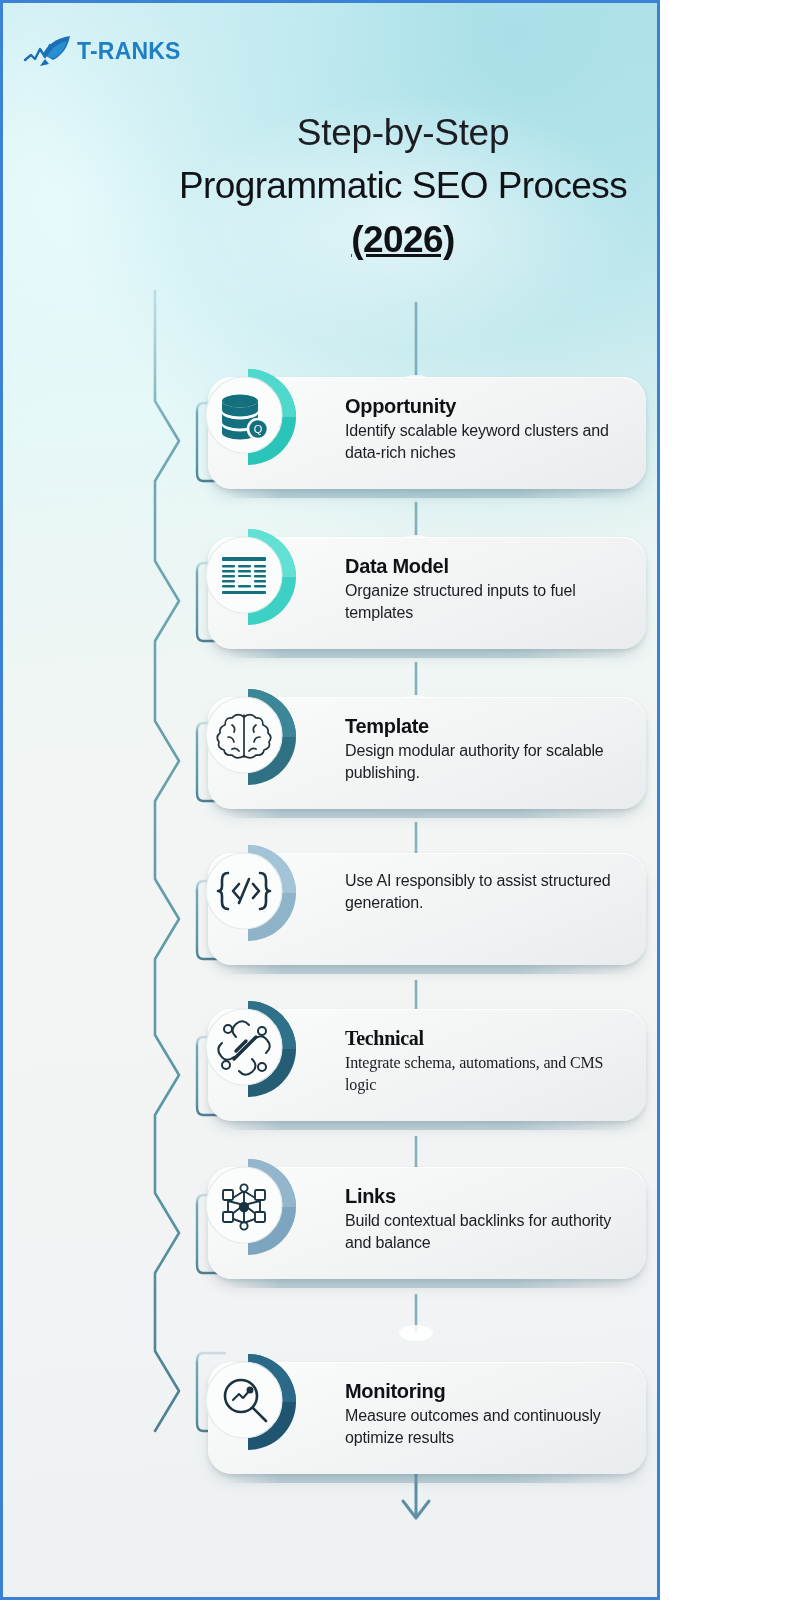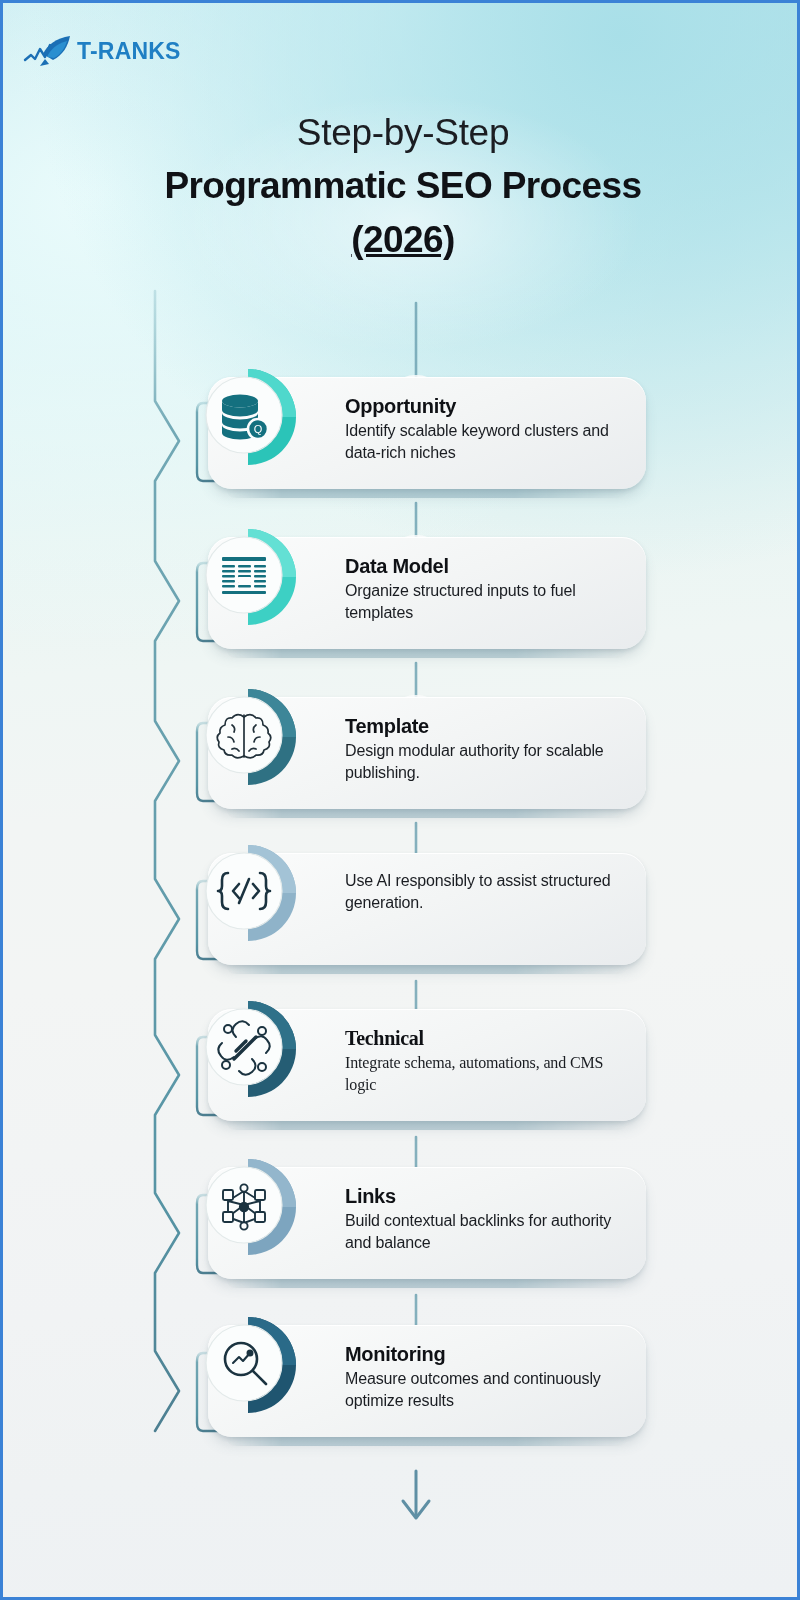--- a/index.html
+++ b/index.html
@@ -4,21 +4,21 @@
 <style>
   * { margin:0; padding:0; box-sizing:border-box; }
 
   html, body {
     width:800px; height:1600px;
     font-family:"Liberation Sans", sans-serif;
   }
 
   #poster {
     position:relative;
-    width:800px; height:1600px;
+    width:660px; height:1600px;
     overflow:hidden;
     border:3px solid #3b82d6;
     background:
       radial-gradient(120% 55% at 78% 2%,   rgba(168,223,232,0.98) 0%, rgba(168,223,232,0.0) 62%),
       radial-gradient(90% 38% at 50% 0%,    rgba(226,248,250,0.95) 0%, rgba(226,248,250,0.0) 58%),
       radial-gradient(115% 45% at 12% 12%,  rgba(236,252,252,0.95) 0%, rgba(236,252,252,0.0) 65%),
       linear-gradient(176deg,
         #b3e2ea 0%,
         #bde6ec 8%,
         #cfeef1 17%,
@@ -61,21 +61,21 @@
   
   .headings {
     position:absolute; left:60px; top:104px; width:680px;
     text-align:center; color:#14161a;
   }
   .h-line1 {
     font-size:37px; font-weight:400; letter-spacing:-.3px;
     line-height:52px; color:#1b1d22;
   }
   .h-line2 {
-    font-size:37px; font-weight:bold; letter-spacing:-.6px;
+    font-size:37px; font-weight:normal; letter-spacing:-.6px;
     line-height:54px; color:#101216;
   }
   .h-line3 {
     font-size:37px; font-weight:bold; letter-spacing:-.6px;
     line-height:54px; color:#101216;text-decoration:underline;
   }
 
   
   #rails { position:absolute; left:0; top:0; width:800px; height:1600px; pointer-events:none; }
 
@@ -366,21 +366,21 @@
           <circle cx="52" cy="56" r="4.2" fill="#1b3340"></circle>
         </g>
       </svg>
     </div>
     <div class="card-text">
       <div class="card-title">Links</div>
       <div class="card-desc">Build contextual backlinks for authority and balance</div>
     </div>
   </div>
 
-  <div class="card" style="top:1322px;">
+  <div class="card" style="top:1359px;">
     <div class="card-foot"></div>
     <div class="medallion">
       <svg viewBox="0 0 112 112">
         <path d="M56 8 A48 48 0 0 1 104 56 A48 48 0 0 1 56 104 L56 86 A30 30 0 0 0 86 56 A30 30 0 0 0 56 26 Z" fill="#1f5570"></path>
         <path d="M56 8 A48 48 0 0 1 104 56 L86 56 A30 30 0 0 0 56 26 Z" fill="#2a6a88"></path>
         <circle cx="52" cy="54" r="38" fill="#fbfdfd"></circle>
         <circle cx="52" cy="54" r="38" fill="none" stroke="#e3eaea" stroke-width="1.2"></circle>
         <g fill="none" stroke="#1b3340" stroke-width="2.6" stroke-linecap="round" stroke-linejoin="round">
           <circle cx="49" cy="50" r="16"></circle>
           <path d="M61 62 L74 75"></path>

